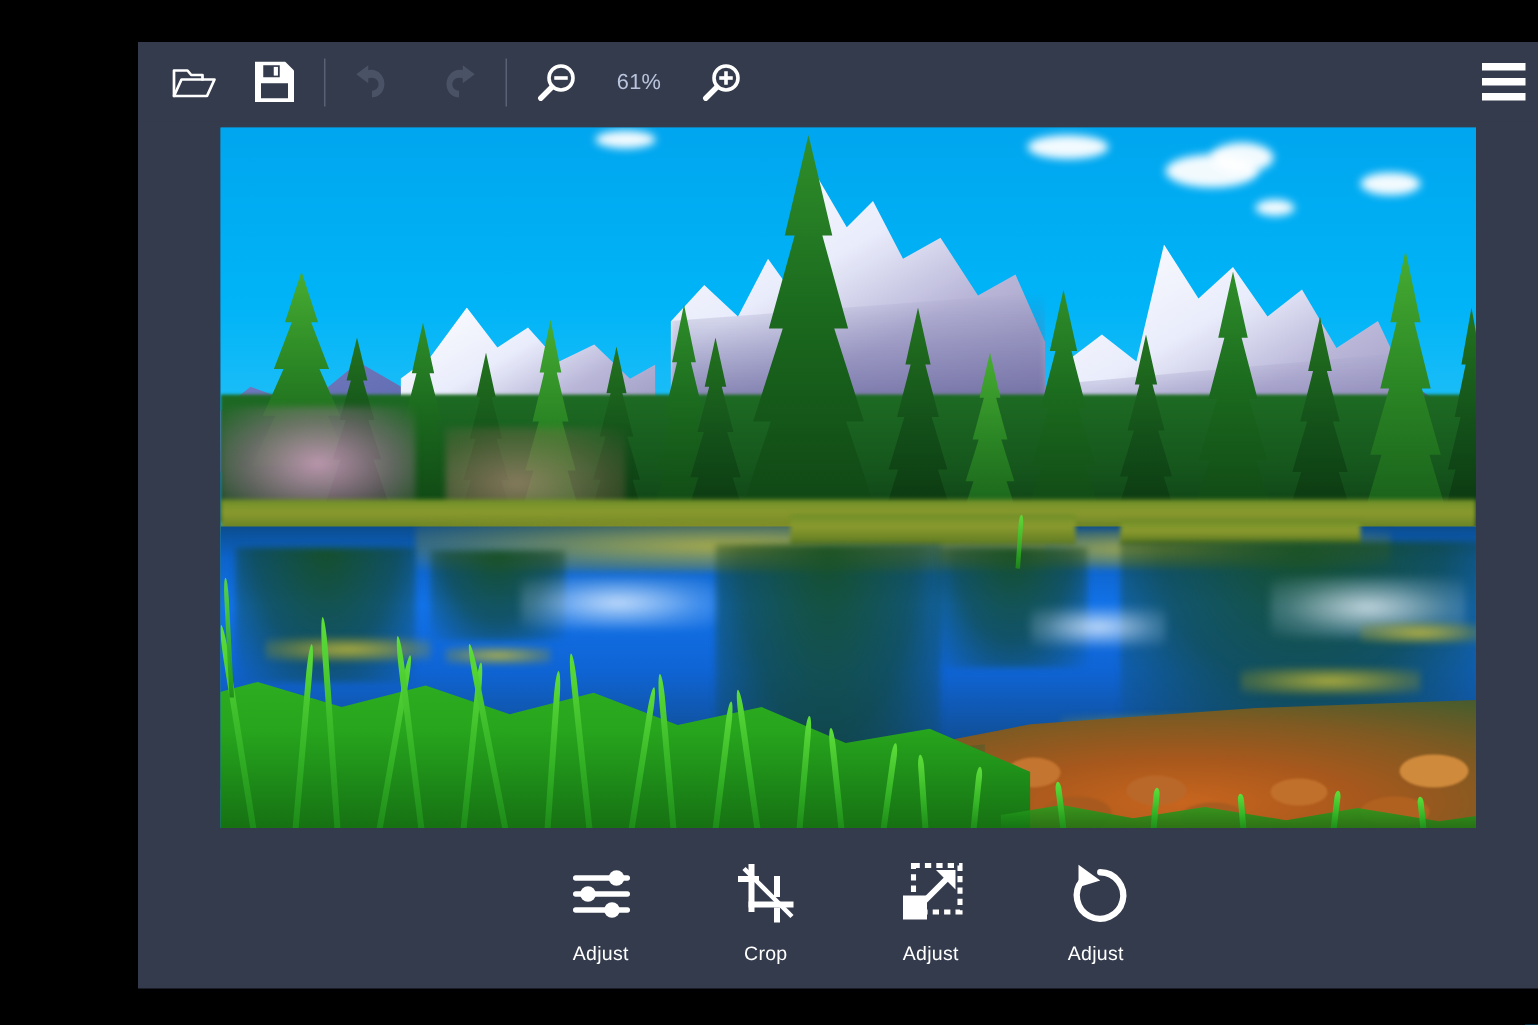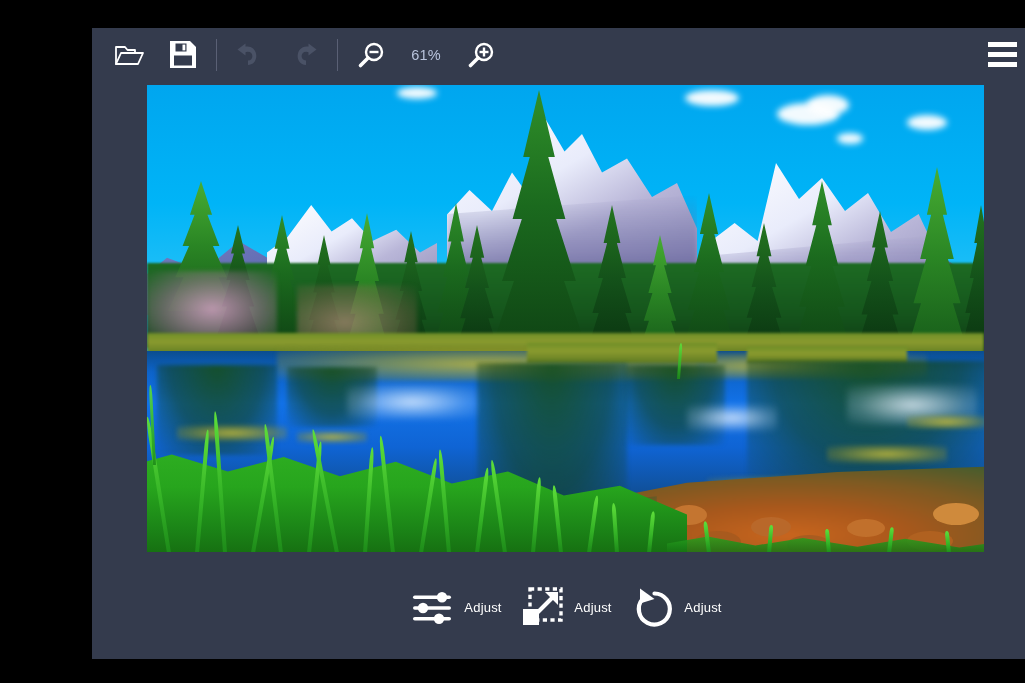--- a/index.html
+++ b/index.html
@@ -163,21 +163,21 @@
     background: #343b4d;
     display: flex;
     align-items: center;
     justify-content: center;
     gap: 0px;
     padding-top: 4px;
   }
   .tool-item {
     width: 110px;
     display: flex;
-    flex-direction: row;
+    flex-direction: column;
     align-items: center;
     justify-content: center;
     cursor: pointer;
     gap: 9px;
   }
   .tool-icon {
     height: 46px; width: 46px;
     display: flex; align-items: center; justify-content: center;
   }
   .tool-label {
@@ -420,20 +420,33 @@
           <circle cx="32" cy="9.3" r="5.2" fill="#ffffff"></circle>
           <rect x="3" y="18.2" width="38" height="3.6" rx="1.8" fill="#ffffff"></rect>
           <circle cx="13" cy="20" r="5.2" fill="#ffffff"></circle>
           <rect x="3" y="28.9" width="38" height="3.6" rx="1.8" fill="#ffffff"></rect>
           <circle cx="29" cy="30.7" r="5.2" fill="#ffffff"></circle>
         </svg>
       </div>
       <div class="tool-label">Adjust</div>
     </div>
 
+    <div class="tool-item">
+      <div class="tool-icon">
+        <svg width="42" height="42" viewBox="0 0 42 42">
+          <rect x="9" y="1" width="4" height="32" fill="#ffffff"></rect>
+          <rect x="9" y="26" width="30" height="4" fill="#ffffff"></rect>
+          <rect x="26" y="9" width="4" height="14" fill="#ffffff"></rect>
+          <rect x="2" y="9" width="14" height="4" fill="#ffffff"></rect>
+          <rect x="26" y="30" width="4" height="10" fill="#ffffff"></rect>
+          <path d="M6 4 L38 36" stroke="#ffffff" stroke-width="3"></path>
+        </svg>
+      </div>
+      <div class="tool-label">Crop</div>
+    </div>
 
 
 
     <div class="tool-item">
       <div class="tool-icon">
         <svg width="42" height="42" viewBox="0 0 42 42">
           <rect x="9" y="2" width="31" height="31" fill="none" stroke="#ffffff" stroke-width="3.4" stroke-dasharray="4.2 3.4"></rect>
           <path d="M13 29 L34 8" stroke="#ffffff" stroke-width="4"></path>
           <path d="M37 5 L37 18 L24 5 Z" fill="#ffffff"></path>
           <rect x="2" y="22" width="16" height="16" fill="#ffffff"></rect>

